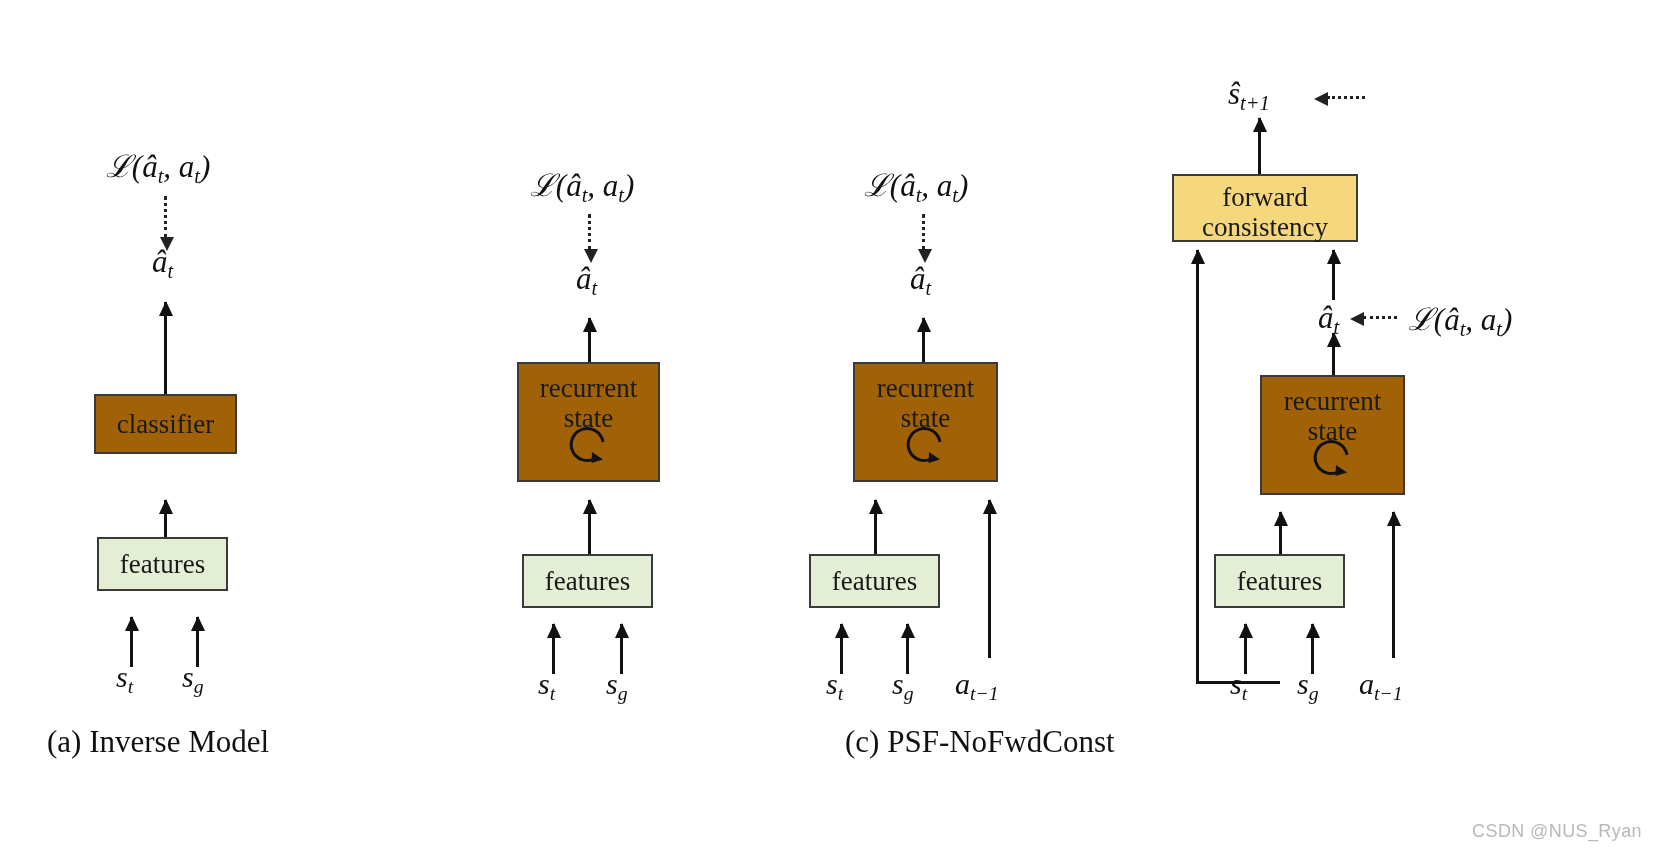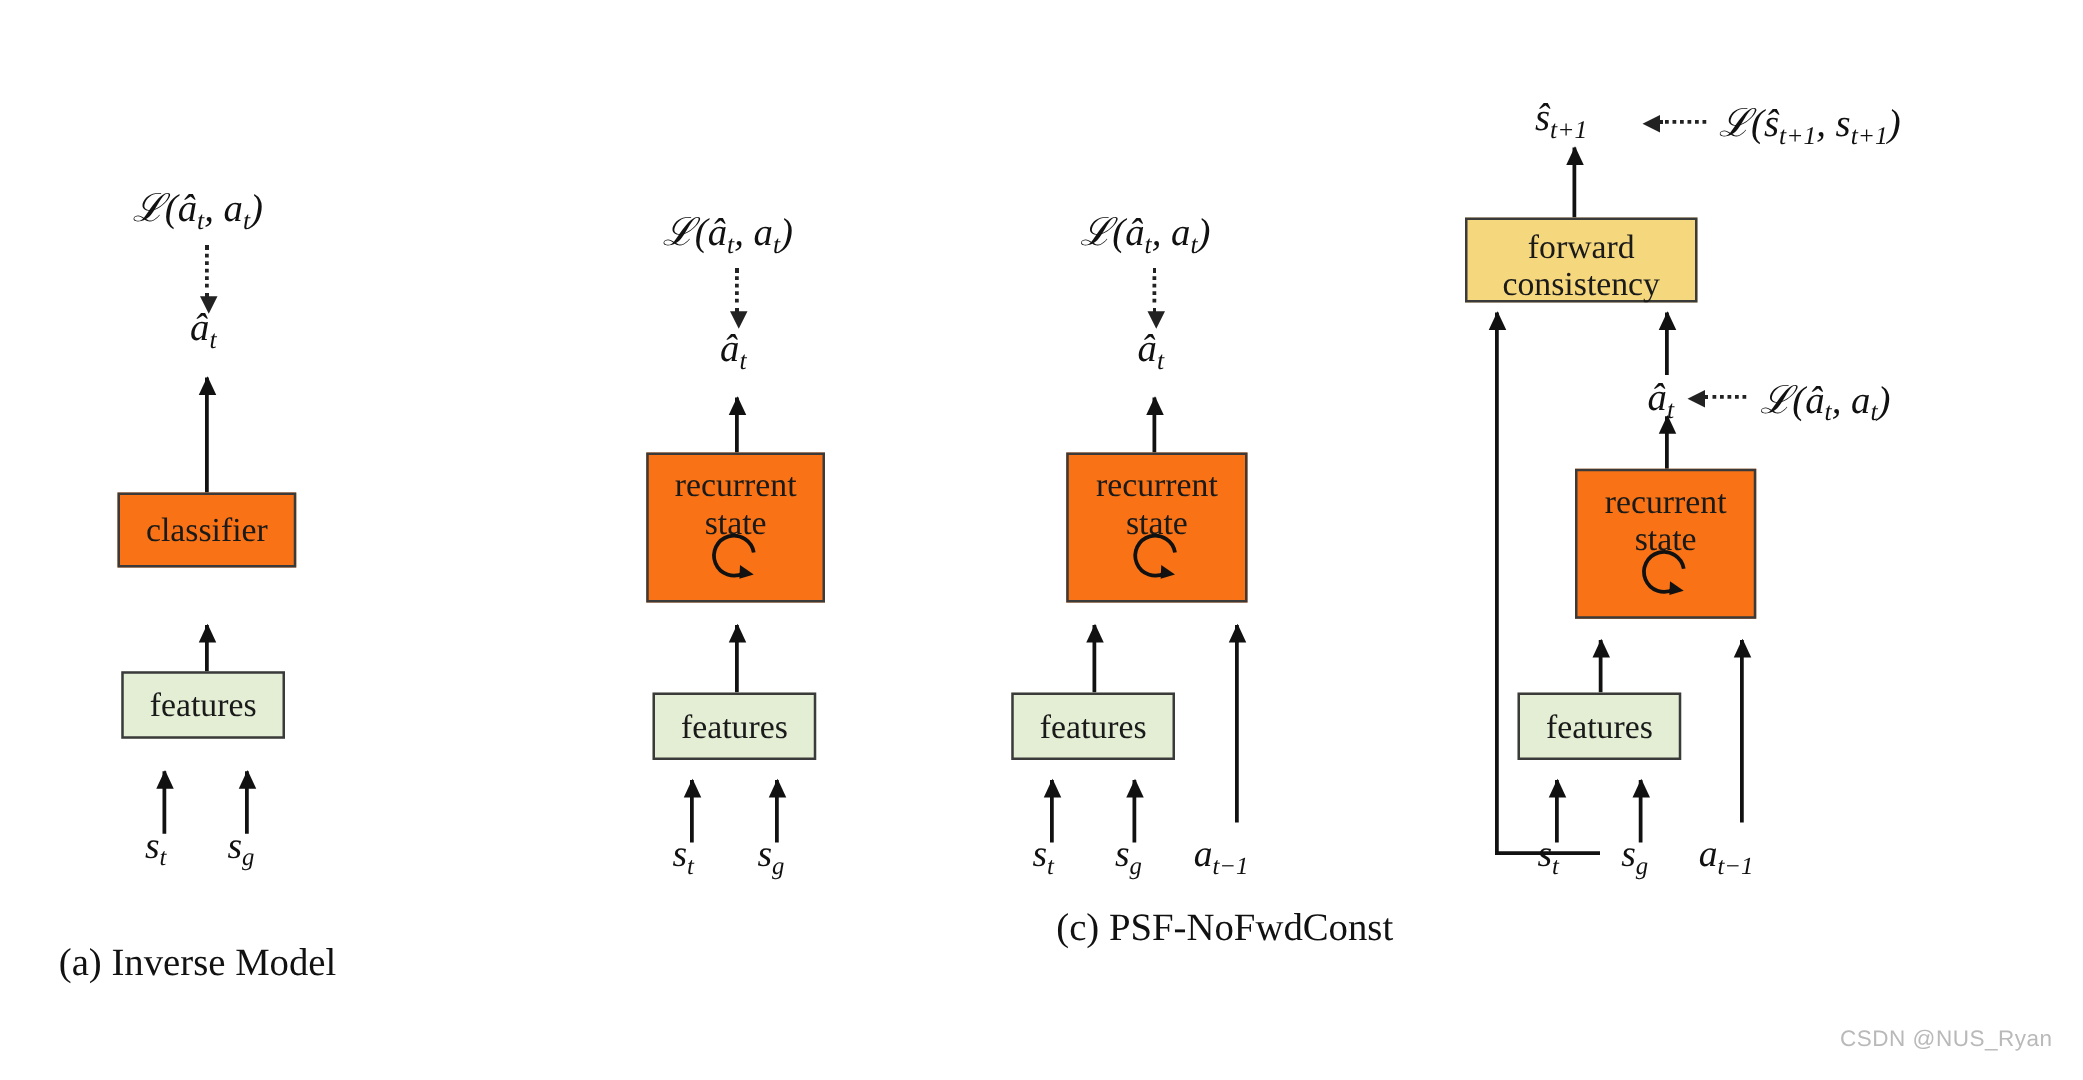--- a/index.html
+++ b/index.html
@@ -33,21 +33,21 @@
     border: 2.5px solid #3a3a3a;
     display: flex;
     align-items: center;
     justify-content: center;
     text-align: center;
     line-height: 1.12;
     font-family: "Liberation Serif", "DejaVu Serif", serif;
     font-size: 27px;
     color: #1a1a1a;
   }
-  .box-blue   { background: #f97316; }
+  .box-blue   { background: #a16207; }
   .box-green  { background: #e3eed4; }
   .box-yellow { background: #f5d77e; }
   .box-label { display: block; }
   .box-stack {
     flex-direction: column;
     justify-content: flex-start;
     padding-top: 9px;
   }
   
   .loop {
@@ -191,21 +191,21 @@
     <div class="arrow-v" style="left:130px; top:617px; height:50px;"></div>
     <div class="arrow-v" style="left:196px; top:617px; height:50px;"></div>
 
     <div class="math" style="left:116px; top:660px;">
       <span style="font-style:italic;">s</span><sub>t</sub>
     </div>
     <div class="math" style="left:182px; top:660px;">
       <span style="font-style:italic;">s</span><sub>g</sub>
     </div>
 
-    <div class="caption" style="left:47px; top:752px;">(a) Inverse Model</div>
+    <div class="caption" style="left:47px; top:724px;">(a) Inverse Model</div>
   </div>
 
   <div class="panel" style="left:0px; width:830px;">
 
     <div class="math math-lg" style="left:530px; top:163px;">
       <span class="scr">ℒ</span>(<span style="font-style:italic;">â</span><sub>t</sub>, <span style="font-style:italic;">a</span><sub>t</sub>)
     </div>
 
     <div class="arrow-dotted-v" style="left:588px; top:214px; height:36px;"></div>
 
@@ -290,23 +290,20 @@
   </div>
 
   <div class="panel" style="left:0px; width:1666px;">
 
     <div class="math math-lg" style="left:1228px; top:76px;">
       <span style="font-style:italic;">ŝ</span><sub>t+1</sub>
     </div>
 
     <div class="arrow-dotted-h" style="left:1327px; top:96px; width:38px;"></div>
 
-    <div class="math math-lg" style="left:1375px; top:76px;">
-      <span class="scr">ℒ</span>(<span style="font-style:italic;">ŝ</span><sub>t+1</sub>, <span style="font-style:italic;">s</span><sub>t+1</sub>)
-    </div>
 
     <div class="arrow-v" style="left:1258px; top:118px; height:56px;"></div>
 
     <div class="box box-yellow box-stack" style="left:1172px; top:174px; width:186px; height:68px; padding-top:6px;">
       <span class="box-label">forward</span>
       <span class="box-label">consistency</span>
     </div>
 
     <div class="elbow-v" style="left:1196px; top:250px; height:434px;"></div>
     <div class="elbow-h" style="left:1196px; top:681px; width:84px;"></div>

